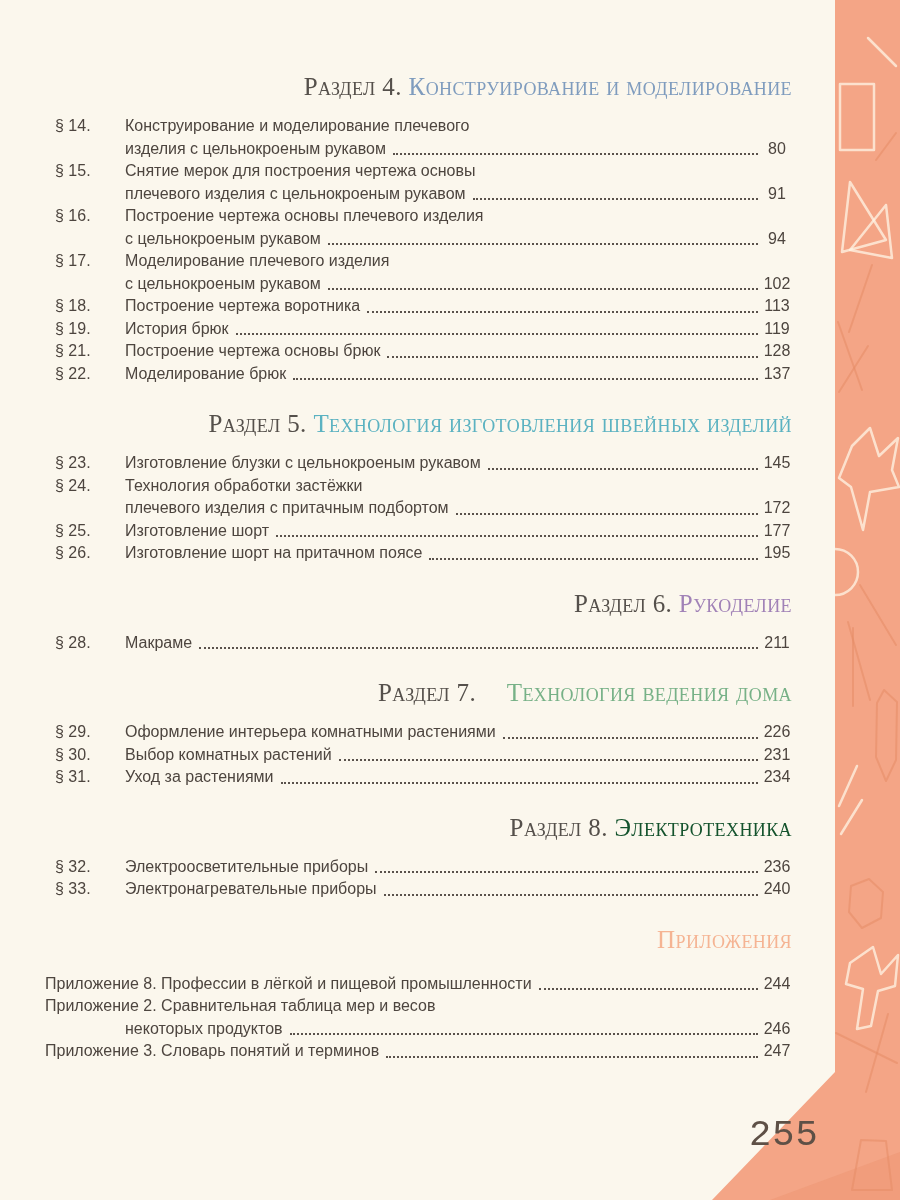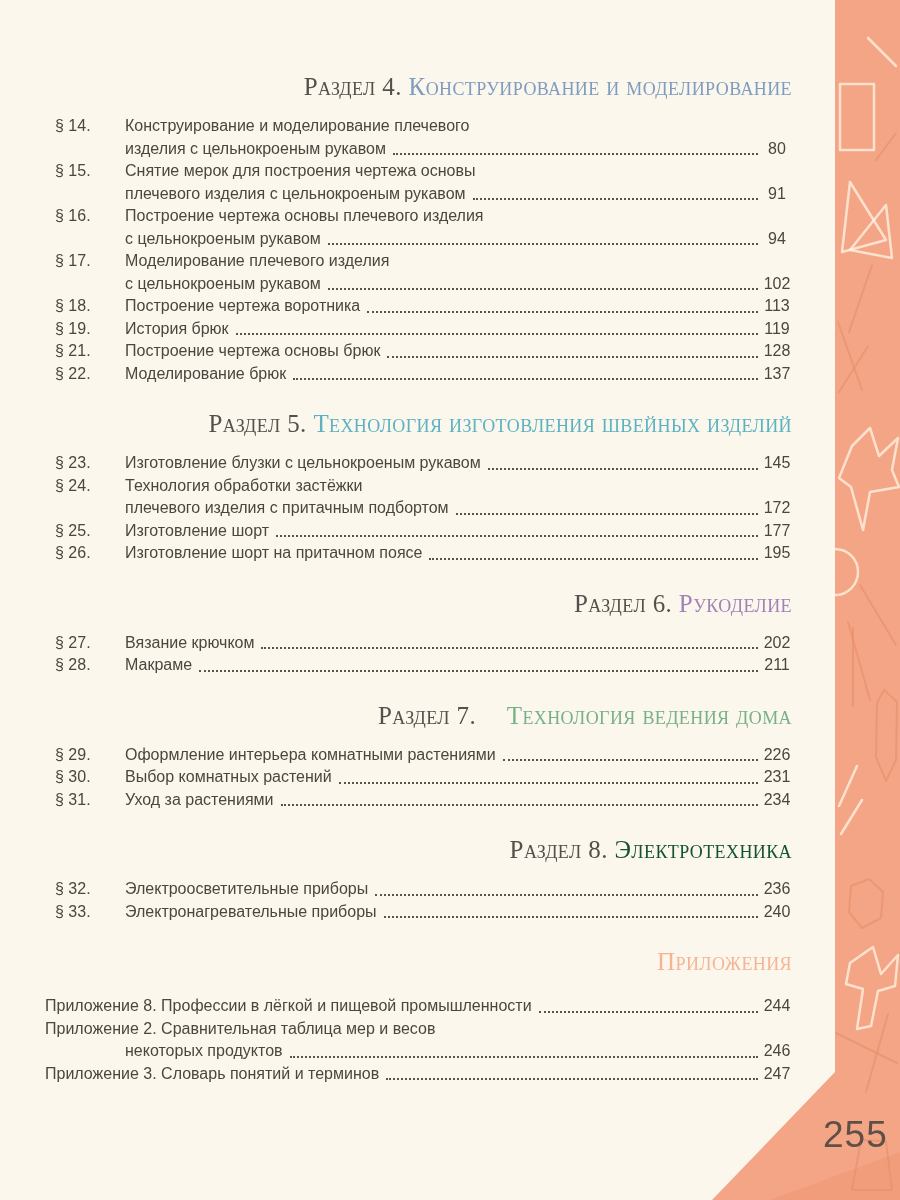--- a/index.html
+++ b/index.html
@@ -19,22 +19,22 @@
   .heading:first-child { margin-top:0; }
   .heading.appendix { margin-bottom:18px; }
   .h-prefix { color:var(--heading_prefix,#55504b); }
   .row { display:flex; align-items:flex-end; font-size:16px; line-height:22.5px; }
   .num { flex:none; width:80px; padding-left:10px; box-sizing:border-box; }
   .txt { flex:none; white-space:nowrap; }
   .leader { flex:1 1 12px; border-bottom:2.4px dotted var(--dots,#5a524c); margin:0 4px 5px 7px; min-width:10px; }
   .pg { flex:none; text-align:center; min-width:30px; }
   .right-decor { position:absolute; top:0; right:0; width:200px; height:1200px; z-index:1; pointer-events:none; }
   .page-number {
-    position:absolute; left:823px; top:1114px; z-index:3;
-    font-family:Liberation Sans, sans-serif;
+    position:absolute; left:749px; top:1114px; z-index:3;
+    font-family:Liberation Mono, monospace;
     font-size:37px; color:var(--pagenum,#5e5046); letter-spacing:1px;
   }
 </style>
 </head>
 <body>
 
 <div class="page">
 
   <div class="content">
       <div class="heading"><span class="h-prefix">Раздел 4. </span><span class="h-title" style="color: rgb(127, 156, 190);">Конструирование и моделирование</span></div>
@@ -125,26 +125,20 @@
         <span class="leader"></span>
         <span class="pg">177</span>
       </div>
       <div class="row">
         <span class="num">§ 26.</span>
         <span class="txt">Изготовление шорт на притачном поясе</span>
         <span class="leader"></span>
         <span class="pg">195</span>
       </div>
       <div class="heading"><span class="h-prefix">Раздел 6. </span><span class="h-title" style="color: rgb(161, 130, 183);">Рукоделие</span></div>
-      <div class="row">
-        <span class="num">§ 27.</span>
-        <span class="txt">Вязание крючком</span>
-        <span class="leader"></span>
-        <span class="pg">202</span>
-      </div>
       <div class="row">
         <span class="num">§ 28.</span>
         <span class="txt">Макраме</span>
         <span class="leader"></span>
         <span class="pg">211</span>
       </div>
       <div class="heading"><span class="h-prefix">Раздел 7. </span><span class="h-title" style="color: rgb(119, 177, 135); margin-left: 24px;">Технология ведения дома</span></div>
       <div class="row">
         <span class="num">§ 29.</span>
         <span class="txt">Оформление интерьера комнатными растениями</span>

